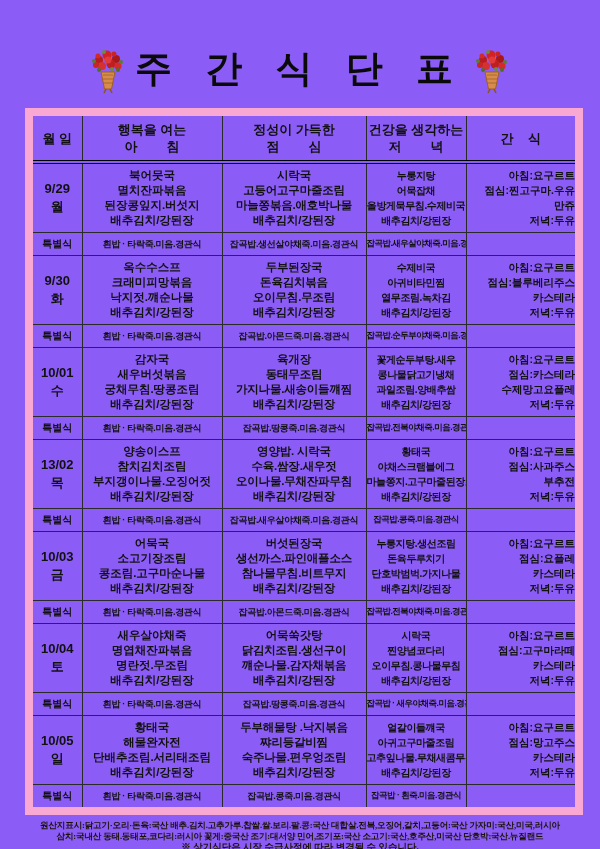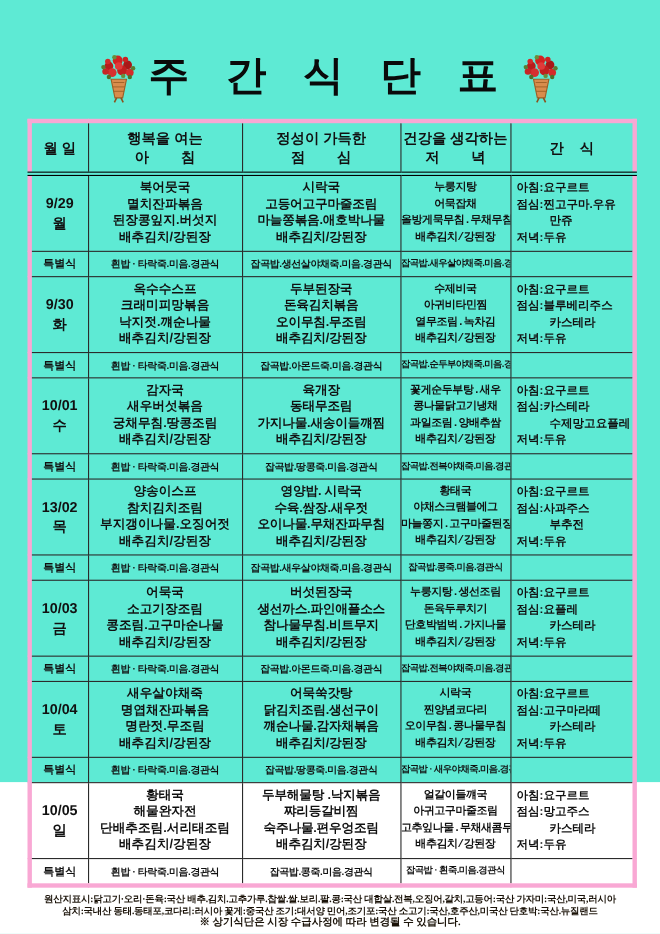--- a/index.html
+++ b/index.html
@@ -1,43 +1,43 @@
 <!DOCTYPE html>
 <html><head>
 <meta charset="utf-8">
 <style>
   html,body{margin:0;padding:0;}
   body{width:600px;height:849px;background:#ffffff;overflow:hidden;
        font-family:"Liberation Sans", sans-serif;color:#111;}
-  .page{position:relative;width:600px;height:711px;background:#5eead4;}
+  .page{position:relative;width:600px;height:849px;background:#8b5cf6;}
 
   
   .title-row{display:flex;justify-content:center;align-items:center;
              padding-top:44px;gap:6px;}
   .main-title{font-family:"Liberation Serif", serif;font-weight:bold;
               font-size:37px;letter-spacing:12px;color:#0a0a0a;white-space:pre;}
   .bouquet{width:42px;height:50px;flex:0 0 auto;}
 
   
   table.menu{border-collapse:collapse;table-layout:fixed;width:550px;
              margin:14px 0 0 25px;}
   table.menu td{border:1px solid #2b2b2b;vertical-align:middle;
                 text-align:center;padding:0;overflow:hidden;}
-  table.menu{border:4px solid #f9a8d4;}
+  table.menu{border:8px solid #f9a8d4;}
   td.hdr{height:44px;font-weight:bold;font-size:13px;line-height:17px;
          border-bottom:4px double #000 !important;}
   .pre{white-space:pre;}
   .day-cell{font-weight:bold;font-size:13px;line-height:18px;}
   .menu-cell{height:68px;font-weight:bold;font-size:11.5px;line-height:15px;}
   .menu-cell div{white-space:nowrap;}
-  td.dinner .menu-cell-inner div{font-size:10px;letter-spacing:-0.4px;font-family:Liberation Mono, monospace;}
+  td.dinner .menu-cell-inner div{font-size:10px;letter-spacing:-0.4px;}
   td.lunch .menu-cell-inner div{letter-spacing:-0.2px;}
   .snack-cell{text-align:left !important;font-weight:bold;font-size:10.5px;
               line-height:15px;padding-left:5px !important;}
-  .snack-cell div{white-space:nowrap;}
+  .snack-cell div{white-space:nowrap;text-align:right;}
   .snack-cell div:nth-child(3){padding-left:30px;}
   tr.sp td{height:22px;font-weight:bold;font-size:9px;letter-spacing:-0.3px;
            white-space:nowrap;text-align:center;}
   tr.sp td.dinner-sp{font-size:8.5px;letter-spacing:-0.5px;}
   tr.sp td.sp-label{font-size:10px;letter-spacing:0;}
 
   
   .footer{margin-top:5px;text-align:center;font-family:"Liberation Serif", serif;
           font-weight:bold;color:#1a1208;}
   .footer .l1,.footer .l2{font-size:8.6px;line-height:10.5px;letter-spacing:-0.2px;white-space:nowrap;}
@@ -142,21 +142,21 @@
         <div>시락국</div>
               <div>고등어고구마줄조림</div>
         <div>마늘쫑볶음.애호박나물</div>
               <div>배추김치/강된장</div>
             </div>
       </td>
       <td class="menu-cell dinner">
             <div class="menu-cell-inner">
         <div>누룽지탕</div>
               <div>어묵잡채</div>
-        <div>올방게묵무침.무채무침</div>
+        <div>올방게묵무침.수제비국</div>
               <div>배추김치/강된장</div>
             </div>
       </td>
       <td class="menu-cell snack-cell">
         <div>아침:요구르트</div>
             <div>점심:찐고구마.우유</div>
         <div>만쥬</div>
             <div>저녁:두유</div>
       </td>
     </tr>

